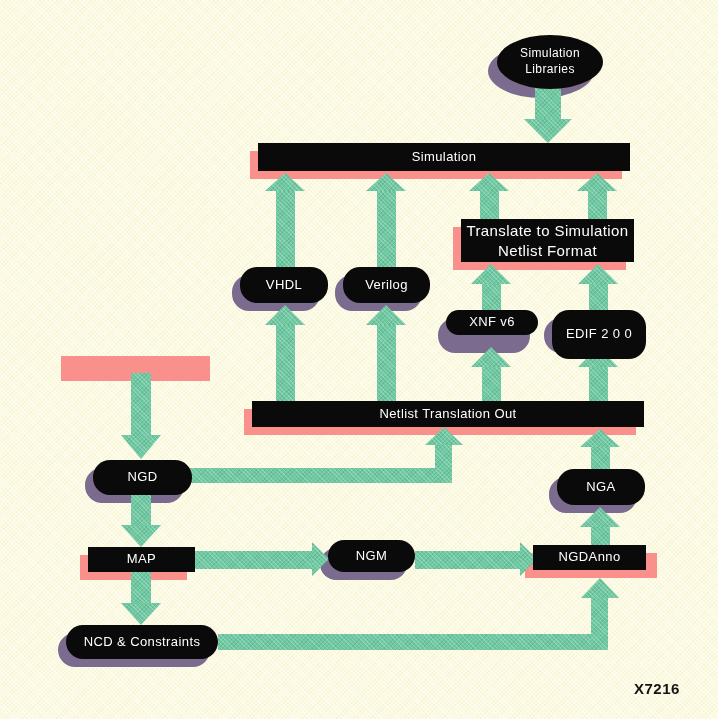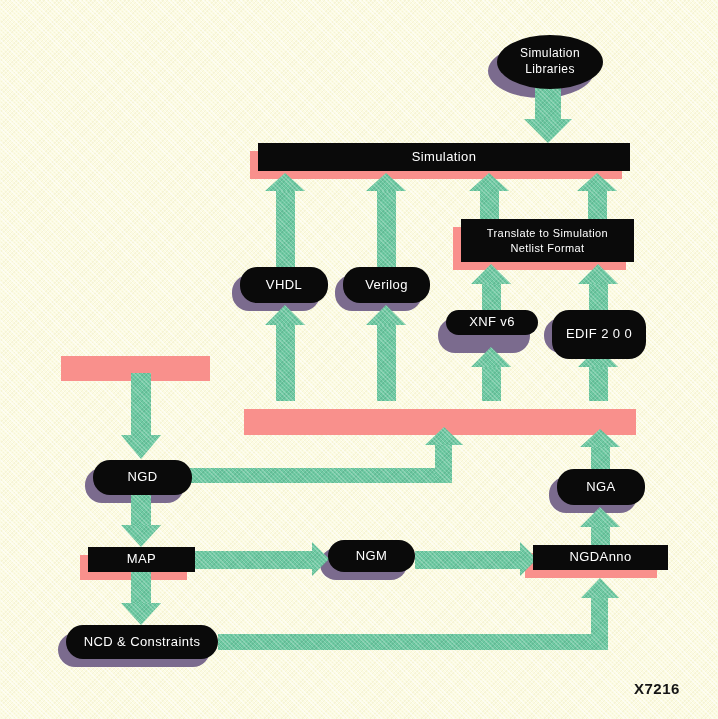--- a/index.html
+++ b/index.html
@@ -163,40 +163,41 @@
   <div class="arrow">
     <div class="head up teal" style="left:580px;top:429px;width:40px;height:18px"></div>
     <div class="trunk teal" style="left:591px;top:447px;width:19px;height:22px"></div>
   </div>
 
   <div class="node ellipse" style="left:497px;top:35px;width:106px;height:54px;font-size:12px">Simulation
 Libraries</div>
 
   <div class="node" style="left:258px;top:143px;width:372px;height:28px">Simulation</div>
 
-  <div class="node" style="left:461px;top:219px;width:173px;height:43px;font-size:11px">Translate to Simulation
+  <div class="node" style="left:461px;top:219px;width:173px;height:43px;font-size:15px">Translate to Simulation
 Netlist Format</div>
 
   <div class="node pill" style="left:240px;top:267px;width:88px;height:36px">VHDL</div>
 
   <div class="node pill" style="left:343px;top:267px;width:87px;height:36px">Verilog</div>
 
   <div class="node pill" style="left:446px;top:310px;width:92px;height:25px">XNF v6</div>
 
   <div class="node pill" style="left:552px;top:310px;width:94px;height:49px">EDIF 2 0 0</div>
 
+  <div class="node" style="left:252px;top:401px;width:392px;height:26px">Netlist Translation Out</div>
 
 
   <div class="node pill" style="left:93px;top:460px;width:99px;height:35px">NGD</div>
 
   <div class="node pill" style="left:557px;top:469px;width:88px;height:36px">NGA</div>
 
   <div class="node" style="left:88px;top:547px;width:107px;height:25px">MAP</div>
 
   <div class="node pill" style="left:328px;top:540px;width:87px;height:32px">NGM</div>
 
-  <div class="node" style="left:533px;top:545px;width:135px;height:25px">NGDAnno</div>
+  <div class="node" style="left:533px;top:545px;width:113px;height:25px">NGDAnno</div>
 
   <div class="node pill" style="left:66px;top:625px;width:152px;height:34px">NCD &amp; Constraints</div>
 
   <div class="caption" style="left:634px;top:680px">X7216</div>
 
 </div>
 
 </body></html>

